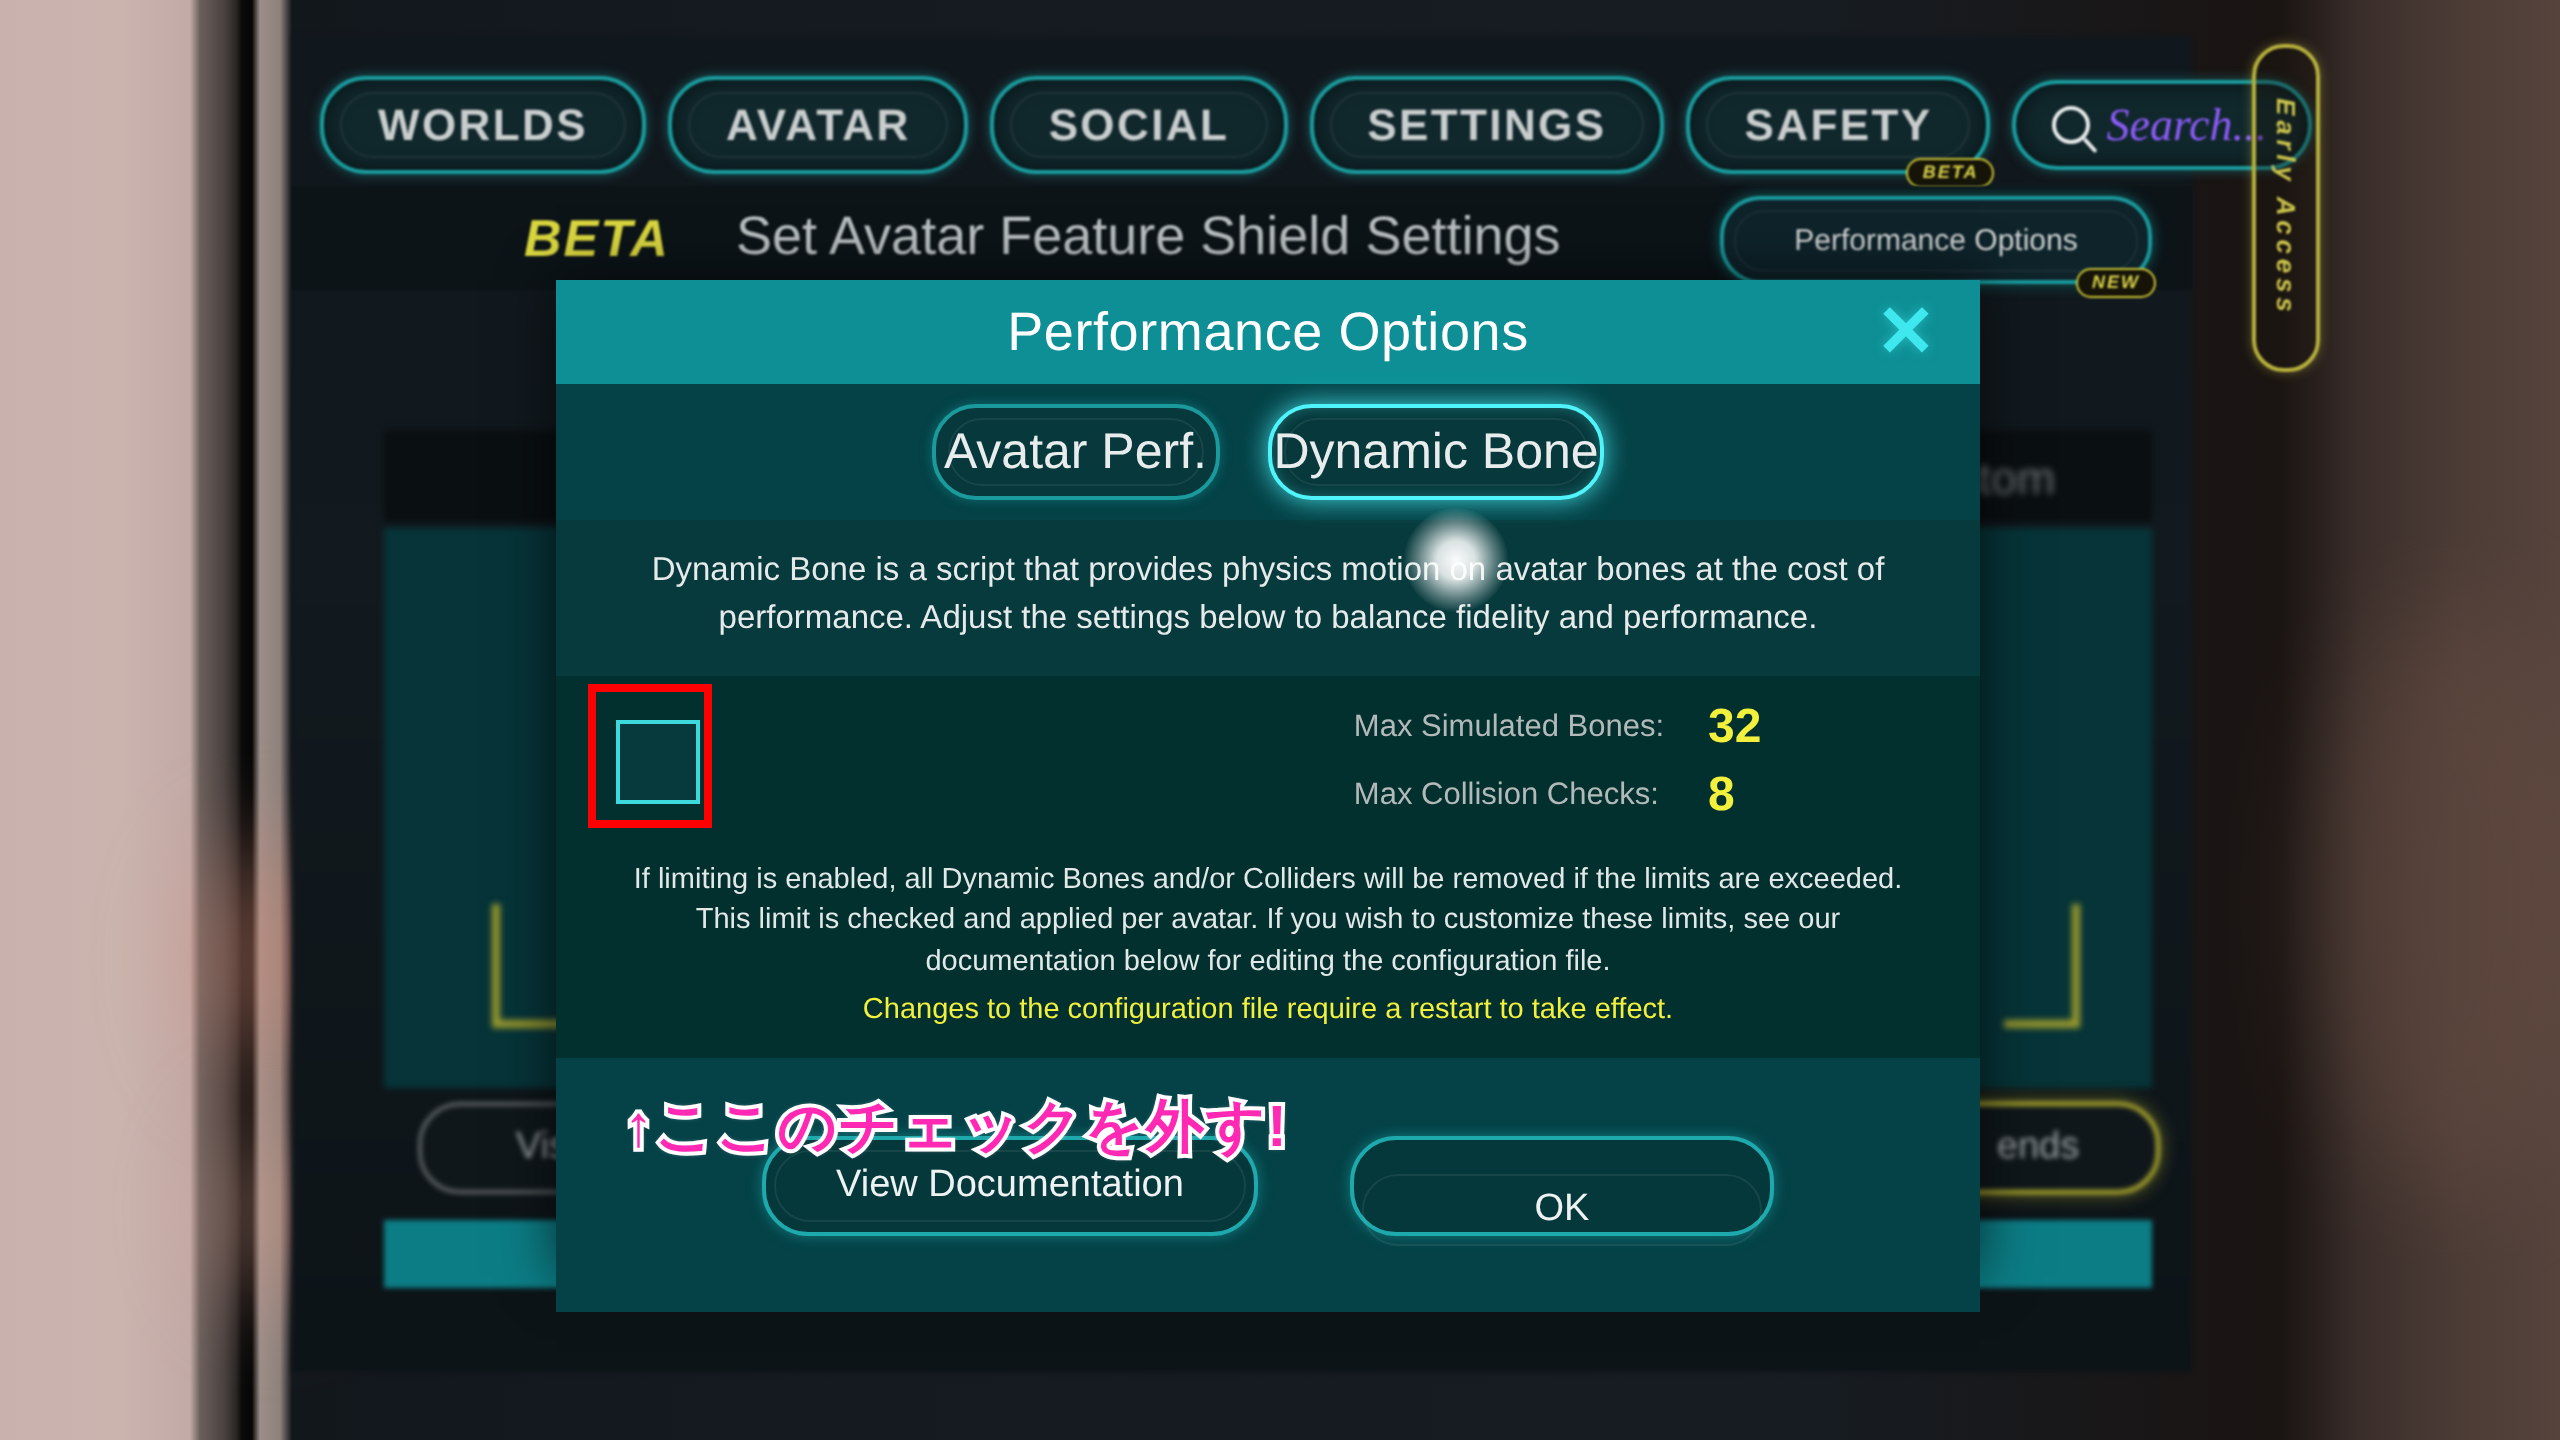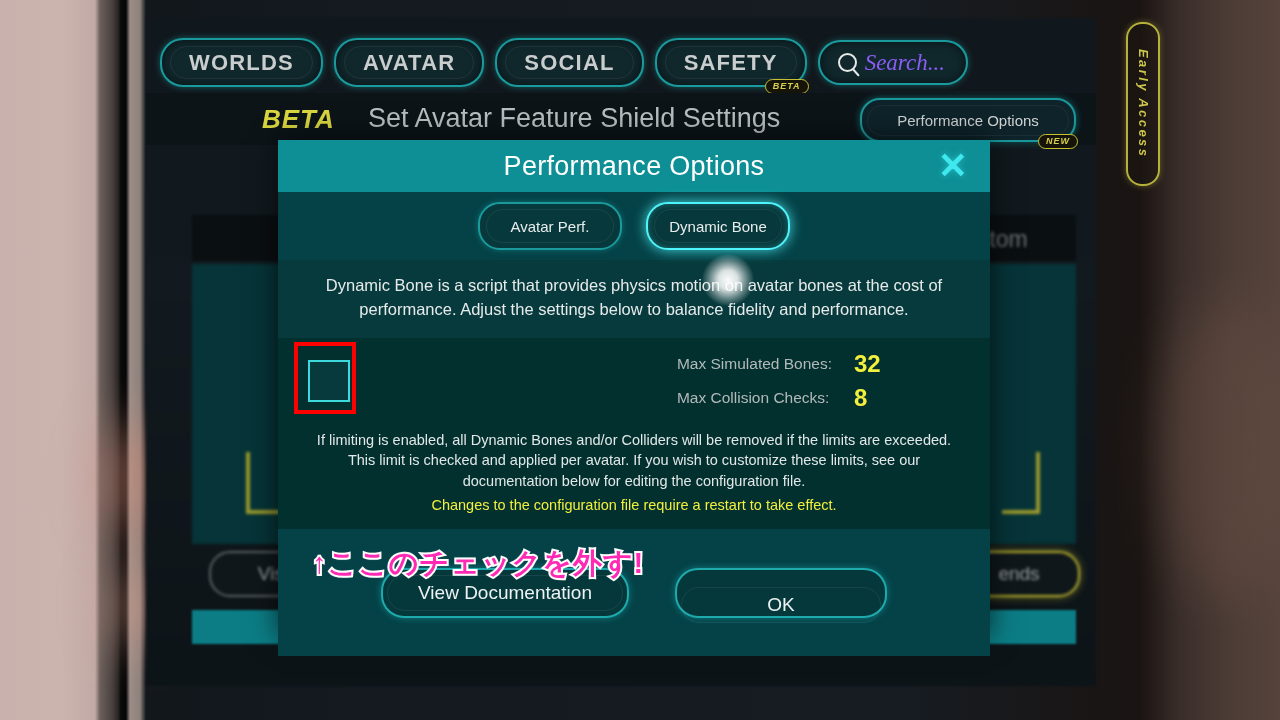--- a/index.html
+++ b/index.html
@@ -341,21 +341,21 @@
   }
   .tab-btn .inner {
     border: 1px solid rgba(255,255,255,.07);
     border-radius: 17px;
     height: 32px;
     width: calc(100% - 14px);
     display: flex;
     align-items: center;
     justify-content: center;
   }
-  .tab-btn span.lbl { color: #e8ecec; font-size: 15px; white-space: nowrap; }
+  .tab-btn span.lbl { color: #e8ecec; font-size: 25px; white-space: nowrap; }
   .tab-btn.active {
     border-color: #4ff4fa;
     box-shadow: 0 0 13px rgba(79,244,250,.85), inset 0 0 7px rgba(79,244,250,.28);
   }
   .cursor-glow {
     position: absolute;
     left: 424px;
     top: 62px;
     width: 52px;
     height: 52px;
@@ -511,20 +511,25 @@
           <span class="lbl">AVATAR</span>
         </div>
     </div>
     <div class="nav-btn">
       <div class="inner">
           <span class="lbl">SOCIAL</span>
         </div>
     </div>
     <div class="nav-btn">
       <div class="inner">
+          <span class="lbl">SETTINGS</span>
+        </div>
+    </div>
+    <div class="nav-btn">
+      <div class="inner">
           <span class="lbl">SAFETY</span>
         </div>
       <div class="badge">BETA</div>
     </div>
     <div class="search-box">
       <div class="mag"></div>
       <span class="search-txt">Search...</span>
     </div>
   </div>
 

